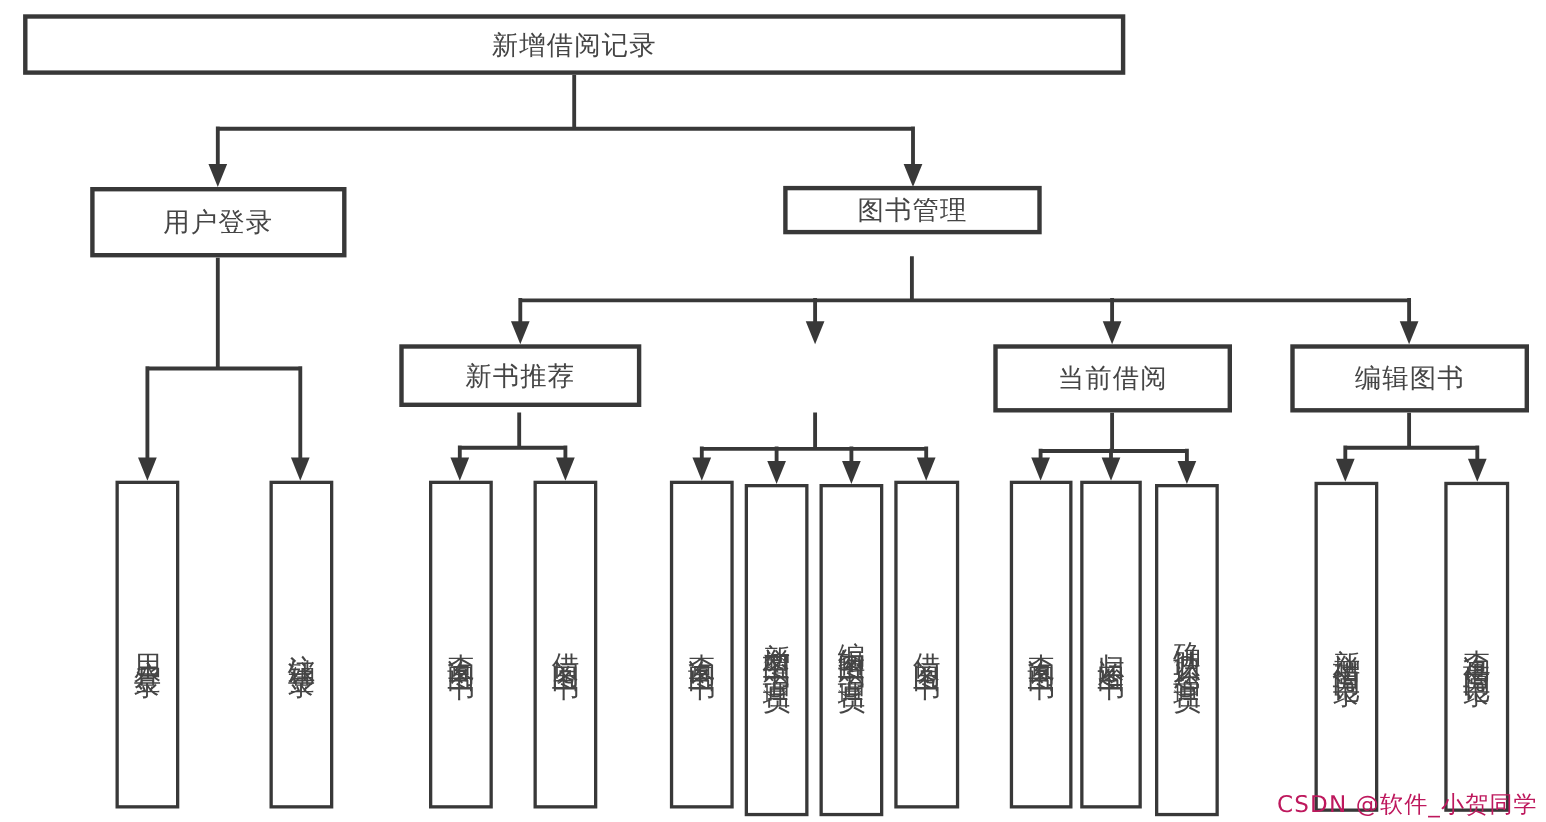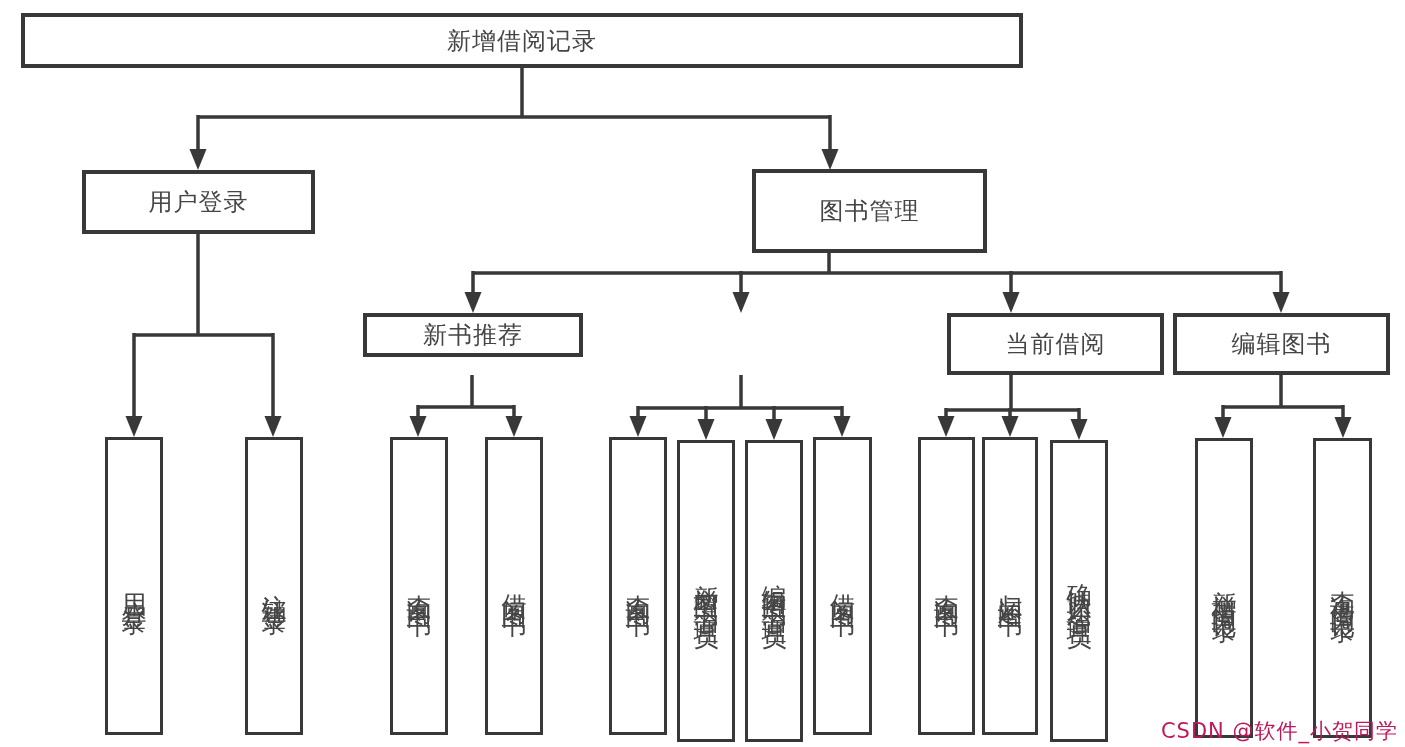--- a/index.html
+++ b/index.html
@@ -40,25 +40,25 @@
     writing-mode: vertical-rl;
     text-orientation: mixed;
     font-size: 25px;
     letter-spacing: 6px;
     line-height: 1;
   }
   
   #n-root            { left: 21px;   top: 13px;  width: 1002px; height: 55px; }
   
   #n-user-login      { left: 82px;   top: 170px; width: 233px;  height: 64px; }
-  #n-book-mgmt       { left: 712px;  top: 169px; width: 235px;  height: 84px; margin-left: 40px; }
-  
-  #n-new-books       { left: 363px;  top: 313px; width: 220px;  height: 44px; text-align: right; }
+  #n-book-mgmt       { left: 712px;  top: 169px; width: 235px;  height: 44px; }
+  
+  #n-new-books       { left: 363px;  top: 313px; width: 220px;  height: 57px; text-align: right; }
   #n-book-borrow     { left: 633px;  top: 313px; width: 217px;  height: 62px; }
-  #n-current-borrow  { left: 903px;  top: 313px; width: 217px;  height: 62px; margin-left: 44px; }
+  #n-current-borrow  { left: 903px;  top: 313px; width: 217px;  height: 62px; }
   #n-borrow-records  { left: 1173px; top: 313px; width: 217px;  height: 62px; }
   
   #n-leaf-user-login     { left: 105px;  top: 437px; width: 58px; height: 298px; }
   #n-leaf-logout         { left: 245px;  top: 437px; width: 58px; height: 298px; }
   #n-leaf-query-books-1  { left: 390px;  top: 437px; width: 58px; height: 298px; }
   #n-leaf-borrow-books-1 { left: 485px;  top: 437px; width: 58px; height: 298px; }
   #n-leaf-query-books-2  { left: 609px;  top: 437px; width: 58px; height: 298px; }
   #n-leaf-add-books      { left: 677px;  top: 440px; width: 58px; height: 302px; }
   #n-leaf-edit-books     { left: 745px;  top: 440px; width: 58px; height: 302px; }
   #n-leaf-borrow-books-2 { left: 813px;  top: 437px; width: 59px; height: 298px; }

